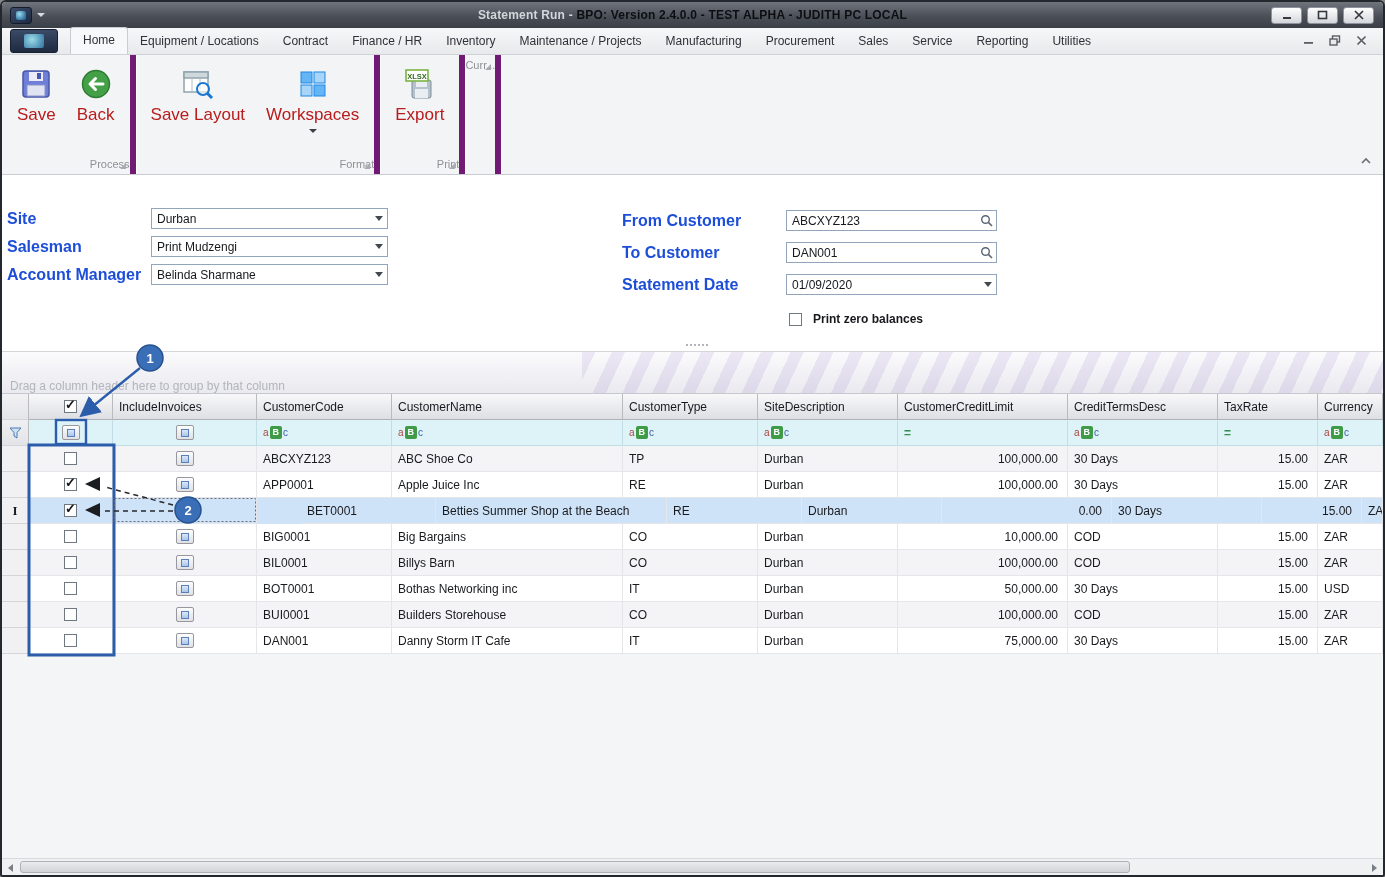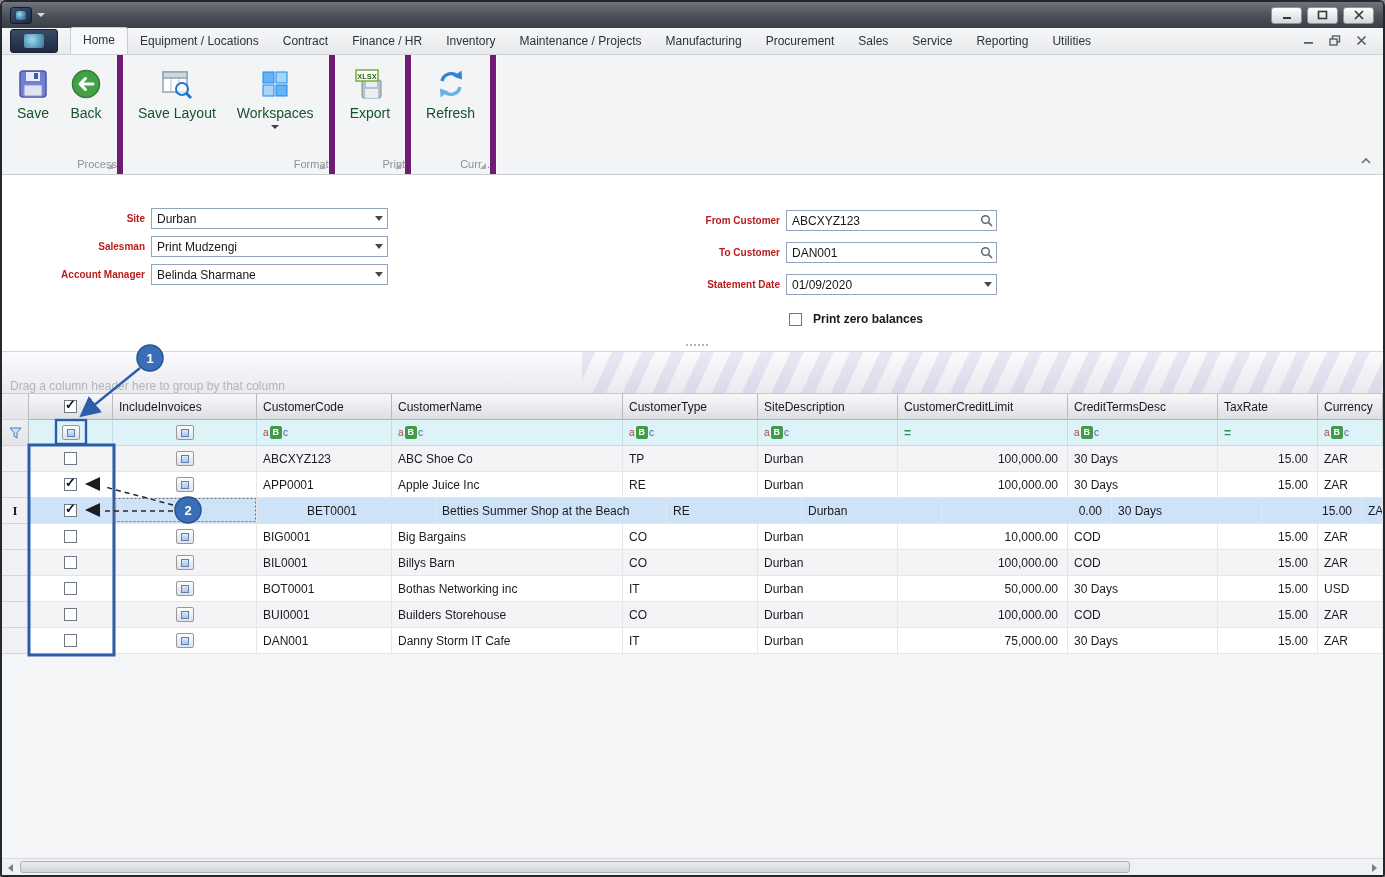--- a/index.html
+++ b/index.html
@@ -34,32 +34,32 @@
   .tab { padding:5px 12px 6px; font-size:12px; color:#2e3237; white-space:nowrap; }
   .tab.active { background:#f7f8fa; border:1px solid #c9ccd1; border-bottom:none; border-radius:3px 3px 0 0; padding-bottom:7px; }
   .tab-controls { margin-left:auto; display:flex; gap:15px; align-items:center; padding:0 16px 8px 0; }
 
   
   .ribbon { height:120px; flex:0 0 auto; background:#f3f4f6; border-bottom:1px solid #c9ccd1; display:flex; position:relative; }
   .rgroup { display:flex; flex-direction:column; border-right:6px solid #701a75; box-shadow:1px 0 0 #ffffff;align-items:flex-end; }
   .rbuttons { flex:1; display:flex; align-items:flex-start; padding:8px 6px 0; gap:3px; }
   .rbtn { display:flex; flex-direction:column; align-items:center; gap:5px; padding:5px 9px; border-radius:3px; }
   .ricon svg { width:32px; height:32px; display:block; }
-  .rlabel { font-size:14px; color:#14532d; white-space:nowrap; }
+  .rlabel { font-size:17px; color:#b91c1c; white-space:nowrap; }
   .drop-arrow { width:0; height:0; border-left:4px solid transparent; border-right:4px solid transparent; border-top:4px solid #3c4046; margin-top:-1px; }
   .rgroup-label { height:20px; position:relative; display:flex; align-items:center; justify-content:center;
                   font-size:11px; color:#8d9196; }
   .launcher { position:absolute; right:4px; bottom:5px; width:0; height:0;
               border-left:6px solid transparent; border-bottom:6px solid #a7abb2; }
   .ribbon-collapse { position:absolute; right:10px; bottom:3px; }
 
   
   .form-area { height:176px; flex:0 0 auto; background:#fff; position:relative; }
   .frow { position:absolute; display:flex; align-items:center; gap:6px; height:21px; }
-  .flabel { text-align:right; font-weight:bold; font-size:10px; color:#b91c1c; white-space:nowrap; }
+  .flabel { text-align:left; font-weight:bold; font-size:16px; color:#1d4ed8; white-space:nowrap; }
   .field { height:21px; border:1px solid #93a5ba; background:#fff; display:flex; align-items:center; font-size:12px; color:#16181c; }
   .field .val { flex:1; padding:0 5px; white-space:nowrap; overflow:hidden; }
   .combo-arrow { width:17px; height:100%; display:flex; align-items:center; justify-content:center; }
   .combo-arrow::after { content:''; width:0; height:0; border-left:4px solid transparent; border-right:4px solid transparent; border-top:5px solid #44494f; }
   .mag { width:19px; height:100%; display:flex; align-items:center; justify-content:center; }
   .cbrow { position:absolute; display:flex; align-items:center; gap:11px; }
   .cb { width:13px; height:13px; border:1px solid #6f7781; background:#fff; position:relative; flex:0 0 auto; }
   .cb.checked::after { content:'\2713'; position:absolute; left:0px; top:-4px; font-size:13px; font-weight:bold; color:#15171b; }
   .cblabel { font-weight:bold; font-size:12px; color:#17191c; }
   .splitter-dots { position:absolute; display:flex; gap:2px; }
@@ -113,20 +113,23 @@
 </head>
 <body>
 
 <div class="window">
 
   <div class="titlebar">
     <div class="qat">
       <span class="app-logo-sm"></span>
       <span class="qat-arrow"></span>
     </div>
+    <div class="title-text">
+      <span class="title-prefix">Statement Run - </span><span class="title-main">BPO: Version 2.4.0.0 - TEST ALPHA - JUDITH PC LOCAL</span>
+    </div>
     <div class="win-controls">
       <div class="win-btn">
         <svg width="10" height="9">
             <rect x="1" y="6" width="8" height="2" fill="#35393f"></rect>
           </svg>
       </div>
       <div class="win-btn">
         <svg width="11" height="10">
             <rect x="1.5" y="1.5" width="8" height="7" fill="none" stroke="#35393f" stroke-width="1.6"></rect>
           </svg>
@@ -249,33 +252,20 @@
           <span class="rlabel">Export</span>
         </div>
       </div>
       <div class="rgroup-label">
         <span>Print</span>
         <span class="launcher"></span>
       </div>
     </div>
 
     <div class="rgroup">
-      <div class="rbuttons">
-        <div class="rbtn">
-          <span class="ricon">
-            <svg viewBox="0 0 32 32">
-                <path d="M7 13 A 9.5 9.5 0 0 1 23.5 9" fill="none" stroke="#2e86d0" stroke-width="3.4"></path>
-                <polygon points="26.5,2.5 27,11.5 18.5,8.5" fill="#2e86d0"></polygon>
-                <path d="M25 19 A 9.5 9.5 0 0 1 8.5 23" fill="none" stroke="#6ab1e4" stroke-width="3.4"></path>
-                <polygon points="5.5,29.5 5,20.5 13.5,23.5" fill="#6ab1e4"></polygon>
-              </svg>
-          </span>
-          <span class="rlabel">Refresh</span>
-        </div>
-      </div>
       <div class="rgroup-label">
         <span>Curr...</span>
         <span class="launcher"></span>
       </div>
     </div>
 
     <span class="ribbon-collapse">
       <svg width="14" height="12">
           <path d="M3 8l4-4 4 4" fill="none" stroke="#6a6e74" stroke-width="1.6"></path>
         </svg>

